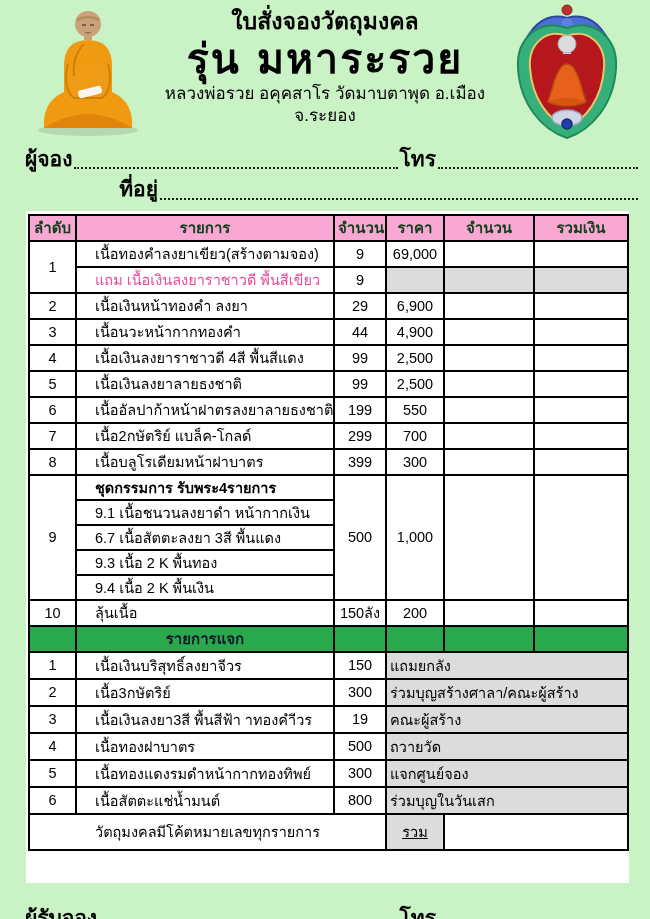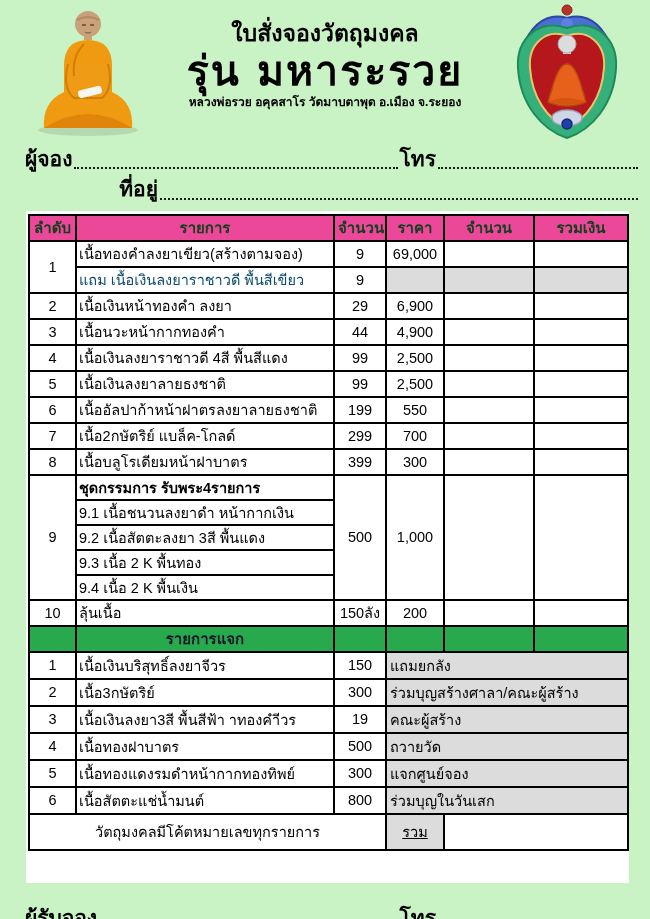--- a/index.html
+++ b/index.html
@@ -6,45 +6,45 @@
   body{
     width:650px;height:919px;
     background:#c9f2c5;
     font-family:"Liberation Sans",sans-serif;
     color:#000;overflow:hidden;
   }
   
   .header{position:relative;height:142px;}
   .monk{position:absolute;left:28px;top:4px;width:120px;height:134px;}
   .amulet{position:absolute;right:20px;top:2px;width:126px;height:140px;}
-  .titles{text-align:center;padding:20px 150px 0 150px;}
+  .titles{text-align:center;padding:8px 150px 0 150px;}
   .title{font-size:23px;font-weight:bold;line-height:1.2;}
   .series{font-size:41px;font-weight:bold;letter-spacing:2px;line-height:1.15;
           font-family:"DejaVu Serif","Liberation Serif",serif;}
-  .subtitle{font-size:12px;font-weight:bold;line-height:1.3;}
+  .subtitle{font-size:17px;font-weight:normal;line-height:1.3;}
   
   .formline{display:flex;align-items:flex-end;margin:4px 10px 0 25px;
             font-size:21px;font-weight:bold;line-height:1.25;justify-content:flex-end;}
   .formline .lbl{white-space:nowrap;}
   .dots{border-bottom:2.5px dotted #1a1a1a;height:18px;margin:0 2px 3px 2px;}
   .dots.grow{flex:1;}
   .dots.phone{width:200px;}
   .dots.addr{width:478px;flex:none;}
   
   .paper{background:#ffffff;width:603px;margin:8px 0 0 26px;padding:3px 0 32px 0;}
   table{border-collapse:collapse;table-layout:fixed;width:599px;margin-left:2px;}
   col.c1{width:47px;} col.c2{width:258px;} col.c3{width:52px;}
   col.c4{width:58px;} col.c5{width:90px;} col.c6{width:94px;}
   th,td{border:2px solid #000;font-size:14.5px;padding:0 3px;overflow:hidden;
         white-space:nowrap;}
-  th{background:#ec4899;color:#11401d;font-size:15px;height:22px;}
+  th{background:#f9a8d4;color:#11401d;font-size:15px;height:22px;}
   td.center{text-align:center;}
-  td.name{text-align:left;padding-left:2px;}
+  td.name{text-align:left;padding-left:18px;}
   td.gray{background:#dcdcdc;text-decoration:underline;}
-  td.red{color:#0c4a6e;}
+  td.red{color:#ec4899;}
   tr.r1{height:26px;}
   tr.sub{height:22px;}
   tr.r2{height:27px;}
   tr.divider td{background:#28a94d;height:24px;color:#0f172a;
                 font-weight:bold;text-align:center;font-size:15px;}
   tr.footer{height:36px;}
   td.bold{font-weight:bold;}
   td.note{text-align:left;background:#dcdcdc;}
   
   .bottomline{margin-top:22px;}
@@ -204,21 +204,21 @@
       <td class="name bold">ชุดกรรมการ รับพระ4รายการ</td>
       <td class="center" rowspan="5">500</td>
       <td class="center" rowspan="5">1,000</td>
       <td rowspan="5"></td>
       <td rowspan="5"></td>
     </tr>
     <tr class="sub">
       <td class="name">9.1 เนื้อชนวนลงยาดำ หน้ากากเงิน</td>
     </tr>
     <tr class="sub">
-      <td class="name">9.2 เนื้อสัตตะลงยา 3สี พื้นแดง</td>
+      <td class="name">6.7 เนื้อสัตตะลงยา 3สี พื้นแดง</td>
     </tr>
     <tr class="sub">
       <td class="name">9.3 เนื้อ 2 K พื้นทอง</td>
     </tr>
     <tr class="sub">
       <td class="name">9.4 เนื้อ 2 K พื้นเงิน</td>
     </tr>
 
     <tr class="r1">
       <td class="center">10</td>

